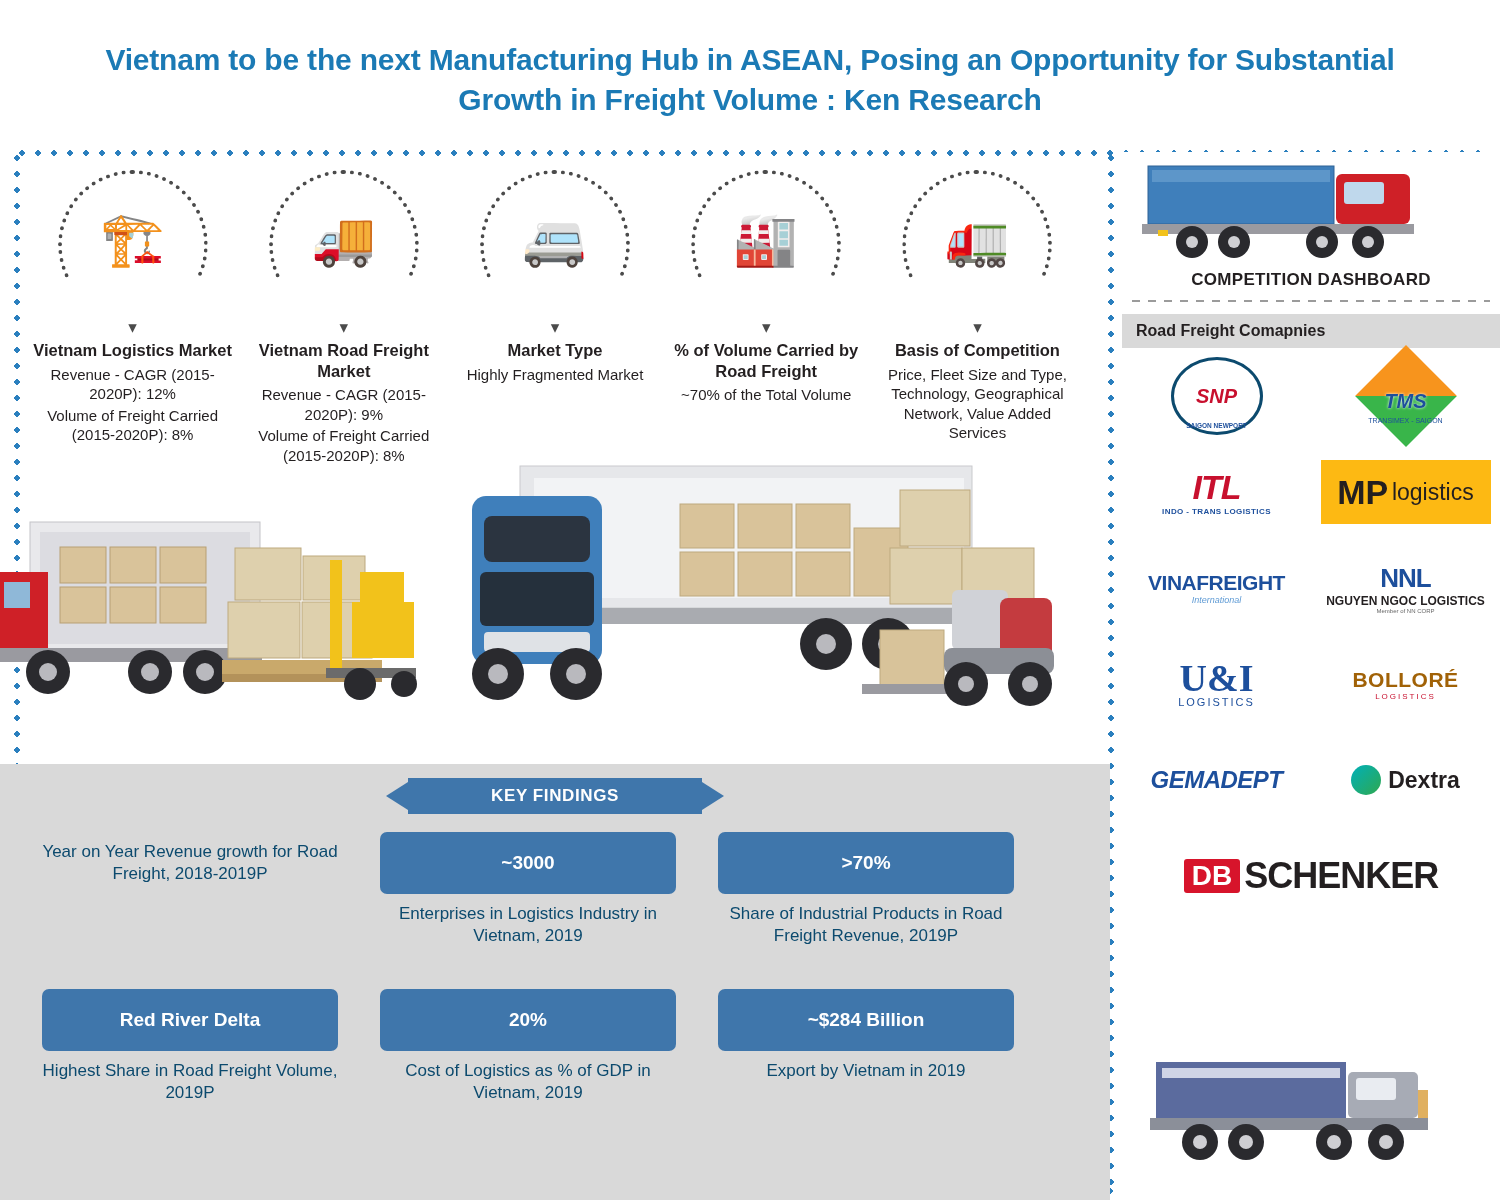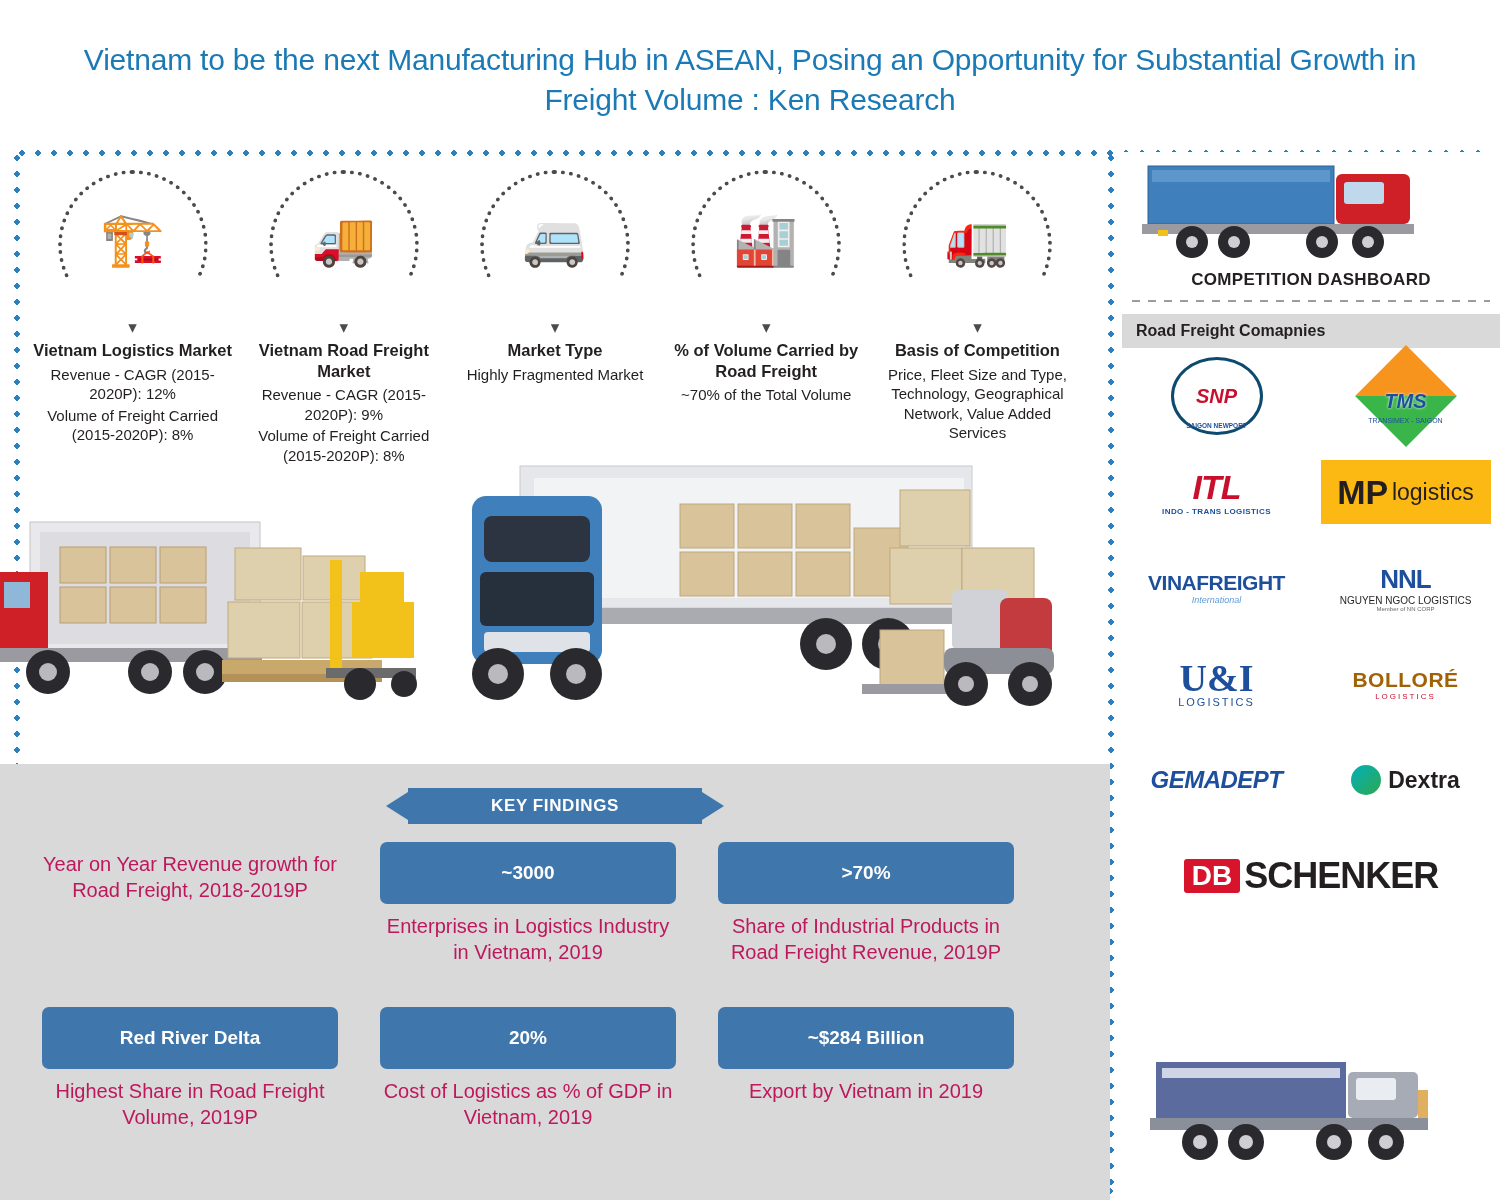--- a/index.html
+++ b/index.html
@@ -12,21 +12,21 @@
     position:relative;
     overflow:hidden;
   }
   .page { position:relative; width:1500px; height:1200px; }
 
   
   .title {
     text-align:center;
     color:#1b7ab5;
     font-size:30px;
-    font-weight:normal;
+    font-weight:bold;
     line-height:1.32;
     padding:40px 60px 0 60px;
     letter-spacing:-0.2px;
   }
 
   
   .dot-h {
     position:absolute;
     height:6px;
     background-image:radial-gradient(circle, #2a7fbe 2.6px, rgba(0,0,0,0) 2.8px);
@@ -66,21 +66,21 @@
   .blk-text p { margin:0 0 2px 0; }
 
   
   .photo-band { position:absolute; left:0; top:300px; width:1110px; height:312px; }
 
   
   .kf-panel {
     position:absolute; left:0; top:612px; width:1110px; height:436px;
     background:#d9d9d9;
   }
-  .ribbon-wrap { position:relative; height:50px; margin-top:24px; }
+  .ribbon-wrap { position:relative; height:50px; margin-top:14px; }
   .ribbon {
     position:absolute; left:50%; transform:translateX(-50%);
     width:294px; height:36px; background:#3f76ab;
     color:#fff; font-weight:bold; font-size:17px; letter-spacing:0.6px;
     display:flex; align-items:center; justify-content:center;
   }
   .ribbon:before, .ribbon:after {
     content:""; position:absolute; top:4px;
     width:0; height:0; border-top:14px solid transparent; border-bottom:14px solid transparent;
   }
@@ -88,21 +88,21 @@
   .ribbon:after  { right:-22px; border-left:22px solid #3f76ab; }
 
   .kf-grid { display:flex; flex-wrap:wrap; padding:4px 42px 0 42px; gap:42px 42px; }
   .kf-card { width:296px; }
   .kf-badge {
     background:#3f76ab; color:#fff; border-radius:7px;
     height:62px; display:flex; align-items:center; justify-content:center;
     font-weight:bold; font-size:19px;
   }
   .kf-label {
-    text-align:center; font-size:20px; line-height:1.3; padding-top:9px; color:#be185d;
+    text-align:center; font-size:17px; line-height:1.3; padding-top:9px; color:#0c4a6e;
   }
 
   
   .right-col { position:absolute; left:1122px; top:152px; width:378px; height:1048px; background:#fff; }
   .comp-truck { height:118px; position:relative; }
   .comp-title {
     text-align:center; font-weight:bold; font-size:17px; letter-spacing:.3px; color:#231f20;
     padding-bottom:10px;
   }
   .dash-sep {
@@ -137,21 +137,21 @@
   .l-itl .big { color:#c8102e; font-weight:bold; font-style:italic; font-size:34px; letter-spacing:-1px; }
   .l-itl .sub { font-size:8px; color:#1d4f9c; font-weight:bold; letter-spacing:.4px; }
   .l-mp { background:#fdb913; width:170px; height:64px; display:flex; align-items:center; justify-content:center; }
   .l-mp b { font-size:34px; color:#231f20; }
   .l-mp span { font-size:23px; color:#231f20; }
   .l-vina { text-align:center; color:#1d4f9c; }
   .l-vina .big { font-weight:bold; font-size:21px; letter-spacing:-.5px; }
   .l-vina .sub { font-size:9px; font-style:italic; color:#5f9bd5; }
   .l-nnl { text-align:center; }
   .l-nnl .big { color:#1d4f9c; font-weight:bold; font-size:26px; letter-spacing:-1px; }
-  .l-nnl .sub { font-size:10px; color:#231f20; font-weight:normal; }
+  .l-nnl .sub { font-size:12px; color:#231f20; font-weight:bold; }
   .l-nnl .sub2 { font-size:6px; color:#666; }
   .l-ui { text-align:center; color:#1d4f9c; }
   .l-ui .big { font-size:38px; font-weight:bold; font-family:"Liberation Serif", serif; line-height:.95; }
   .l-ui .sub { font-size:11px; letter-spacing:2px; }
   .l-boll { text-align:center; }
   .l-boll .big { color:#a16207; font-weight:bold; font-size:21px; letter-spacing:.5px; }
   .l-boll .sub { font-size:8px; color:#c8102e; letter-spacing:2px; }
   .l-gema { color:#1d4f9c; font-weight:bold; font-style:italic; font-size:24px; letter-spacing:-.5px;}
   .l-dex { display:flex; align-items:center; gap:7px; }
   .l-dex .mark { width:30px; height:30px; border-radius:50%;

